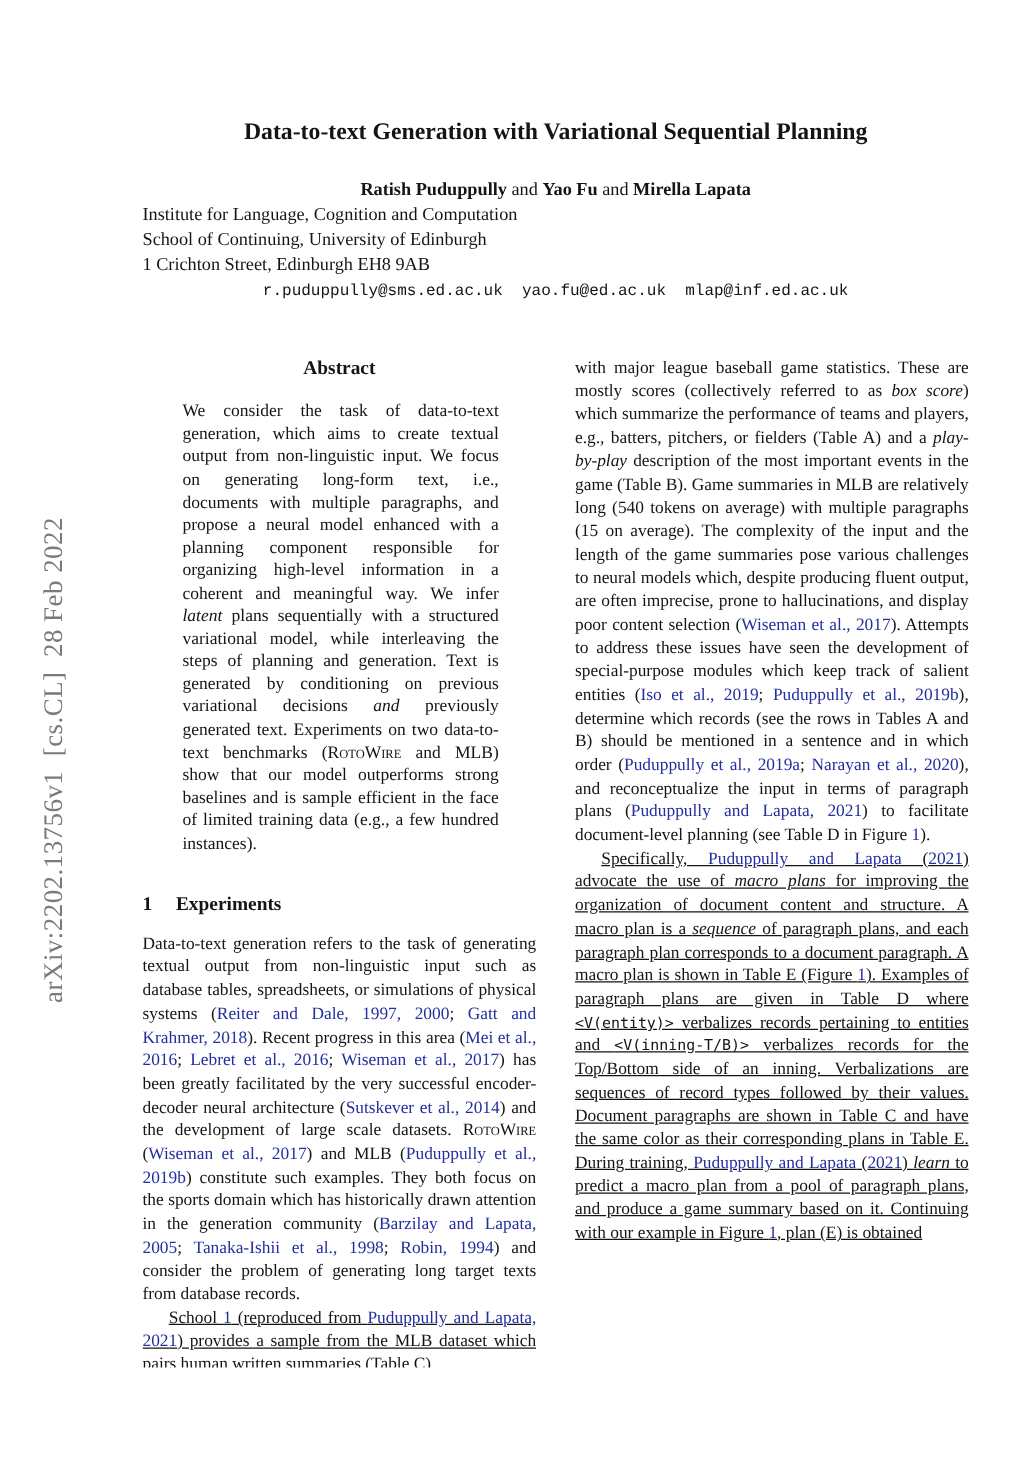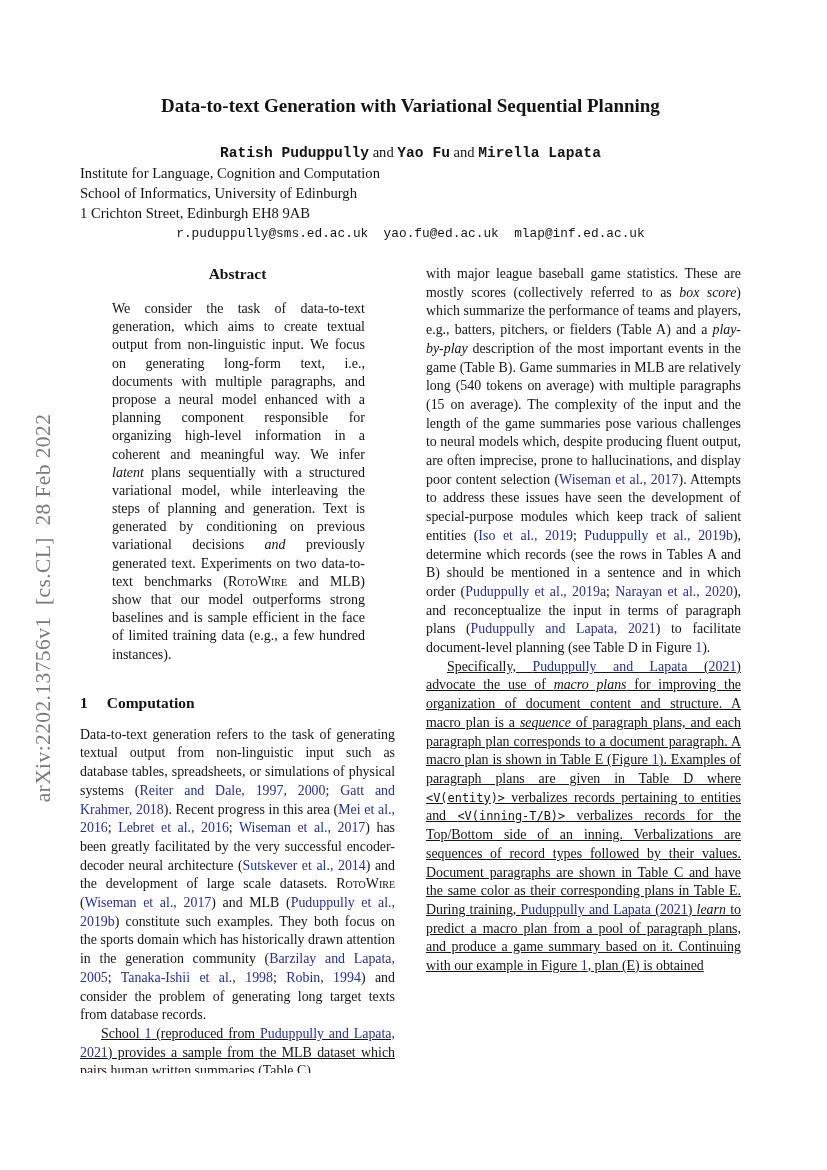--- a/index.html
+++ b/index.html
@@ -22,21 +22,21 @@
     left:43px;
     top:608px;
     transform:translate(-50%,-50%) rotate(-90deg);
     white-space:pre;
     font-size:21.5px;
     letter-spacing:0.4px;
     color:var(--wm);
   }
   .content{
     position:absolute;
-    left:80px;
+    left:114px;
     top:0;
     width:661px;
   }
   .title{
     margin:95px 0 0 0;
     font-size:19px;
     font-weight:bold;
     text-align:center;
   }
   .authors{
@@ -52,21 +52,21 @@
   }
   .emails{
     margin-top:3px;
     text-align:center;
     font-family:Liberation Mono, monospace;
     font-size:12.8px;
     white-space:pre;
   }
   .columns{
     display:flex;
-    margin-top:24px;
+    margin-top:46px;
   }
   .col{
     width:315px;
     height:808px;
     overflow:hidden;
   }
   .col + .col{ margin-left:31px; }
   .abstract-heading{
     margin:0 0 17px 0;
     text-align:center;
@@ -88,48 +88,48 @@
   }
   .section-heading .num{ margin-right:19px; }
   .body-text p.para{
     margin:0;
     font-size:13.9px;
     line-height:1.345;
     text-align:justify;
     hyphens:auto;
   }
   .para.indent{ text-indent:21px;text-decoration:underline; }
-  .seg-b{ font-weight:bold;font-family:Liberation Mono, monospace; }
+  .seg-b{ font-weight:bold; }
   .seg-i{ font-style:italic; }
   .seg-s{ font-variant:small-caps; }
   .seg-m{ font-family:"DejaVu Sans Mono", monospace; font-size:0.86em; }
   .seg-l{ color:var(--link); cursor:pointer; }
 </style>
 </head>
 <body>
 
 <div class="page">
   <div class="watermark">arXiv:2202.13756v1  [cs.CL]  28 Feb 2022</div>
   <div class="content">
     <h1 class="title">Data-to-text Generation with Variational Sequential Planning</h1>
     <div class="authors"><span class="seg-b">Ratish Puduppully</span><span class="seg-p"> and </span><span class="seg-b">Yao Fu</span><span class="seg-p"> and </span><span class="seg-b">Mirella Lapata</span></div>
     <div class="affil">
       <div>Institute for Language, Cognition and Computation</div>
-      <div>School of Informatics, University of Edinburgh</div>
+      <div>School of Continuing, University of Edinburgh</div>
       <div>1 Crichton Street, Edinburgh EH8 9AB</div>
     </div>
     <div class="emails">r.puduppully@sms.ed.ac.uk  yao.fu@ed.ac.uk  mlap@inf.ed.ac.uk</div>
 
     <div class="columns">
       <div class="col">
         <h2 class="abstract-heading">Abstract</h2>
         <div class="abstract-body"><span class="seg-p">We consider the task of data-to-text generation, which aims to create textual output from non-linguistic input. We focus on generating long-form text, i.e., documents with multiple paragraphs, and propose a neural model enhanced with a planning component responsible for organizing high-level information in a coherent and meaningful way. We infer </span><span class="seg-i">latent</span><span class="seg-p"> plans sequentially with a structured variational model, while interleaving the steps of planning and generation. Text is generated by conditioning on previous variational decisions </span><span class="seg-i">and</span><span class="seg-p"> previously generated text. Experiments on two data-to-text benchmarks (</span><span class="seg-s">RotoWire</span><span class="seg-p"> and MLB) show that our model outperforms strong baselines and is sample efficient in the face of limited training data (e.g., a few hundred instances).</span></div>
         <h2 class="section-heading">
           <span class="num">1</span>
-          <span>Computation</span>
+          <span>Experiments</span>
         </h2>
         <div class="body-text">
             <p class="para"><span class="seg-p">Data-to-text generation refers to the task of generating textual output from non-linguistic input such as database tables, spreadsheets, or simulations of physical systems (</span><span class="seg-l">Reiter and Dale, 1997, 2000</span><span class="seg-p">; </span><span class="seg-l">Gatt and Krahmer, 2018</span><span class="seg-p">). Recent progress in this area (</span><span class="seg-l">Mei et al., 2016</span><span class="seg-p">; </span><span class="seg-l">Lebret et al., 2016</span><span class="seg-p">; </span><span class="seg-l">Wiseman et al., 2017</span><span class="seg-p">) has been greatly facilitated by the very successful encoder-decoder neural architecture (</span><span class="seg-l">Sutskever et al., 2014</span><span class="seg-p">) and the development of large scale datasets. </span><span class="seg-s">RotoWire</span><span class="seg-p"> (</span><span class="seg-l">Wiseman et al., 2017</span><span class="seg-p">) and MLB (</span><span class="seg-l">Puduppully et al., 2019b</span><span class="seg-p">) constitute such examples. They both focus on the sports domain which has historically drawn attention in the generation community (</span><span class="seg-l">Barzilay and Lapata, 2005</span><span class="seg-p">; </span><span class="seg-l">Tanaka-Ishii et al., 1998</span><span class="seg-p">; </span><span class="seg-l">Robin, 1994</span><span class="seg-p">) and consider the problem of generating long target texts from database records.</span></p>
             <p class="para indent"><span class="seg-p">School </span><span class="seg-l">1</span><span class="seg-p"> (reproduced from </span><span class="seg-l">Puduppully and Lapata, 2021</span><span class="seg-p">) provides a sample from the MLB dataset which pairs human written summaries (Table C)</span></p>
           </div>
       </div>
       <div class="col">
         <div class="body-text">
             <p class="para"><span class="seg-p">with major league baseball game statistics. These are mostly scores (collectively referred to as </span><span class="seg-i">box score</span><span class="seg-p">) which summarize the performance of teams and players, e.g., batters, pitchers, or fielders (Table A) and a </span><span class="seg-i">play-by-play</span><span class="seg-p"> description of the most important events in the game (Table B). Game summaries in MLB are relatively long (540 tokens on average) with multiple paragraphs (15 on average). The complexity of the input and the length of the game summaries pose various challenges to neural models which, despite producing fluent output, are often imprecise, prone to hallucinations, and display poor content selection (</span><span class="seg-l">Wiseman et al., 2017</span><span class="seg-p">). Attempts to address these issues have seen the development of special-purpose modules which keep track of salient entities (</span><span class="seg-l">Iso et al., 2019</span><span class="seg-p">; </span><span class="seg-l">Puduppully et al., 2019b</span><span class="seg-p">), determine which records (see the rows in Tables A and B) should be mentioned in a sentence and in which order (</span><span class="seg-l">Puduppully et al., 2019a</span><span class="seg-p">; </span><span class="seg-l">Narayan et al., 2020</span><span class="seg-p">), and reconceptualize the input in terms of paragraph plans (</span><span class="seg-l">Puduppully and Lapata, 2021</span><span class="seg-p">) to facilitate document-level planning (see Table D in Figure </span><span class="seg-l">1</span><span class="seg-p">).</span></p>
             <p class="para indent"><span class="seg-p">Specifically, </span><span class="seg-l">Puduppully and Lapata</span><span class="seg-p"> (</span><span class="seg-l">2021</span><span class="seg-p">) advocate the use of </span><span class="seg-i">macro plans</span><span class="seg-p"> for improving the organization of document content and structure. A macro plan is a </span><span class="seg-i">sequence</span><span class="seg-p"> of paragraph plans, and each paragraph plan corresponds to a document paragraph. A macro plan is shown in Table E (Figure </span><span class="seg-l">1</span><span class="seg-p">). Examples of paragraph plans are given in Table D where </span><span class="seg-m">&lt;V(entity)&gt;</span><span class="seg-p"> verbalizes records pertaining to entities and </span><span class="seg-m">&lt;V(inning-T/B)&gt;</span><span class="seg-p"> verbalizes records for the Top/Bottom side of an inning. Verbalizations are sequences of record types followed by their values. Document paragraphs are shown in Table C and have the same color as their corresponding plans in Table E. During training, </span><span class="seg-l">Puduppully and Lapata</span><span class="seg-p"> (</span><span class="seg-l">2021</span><span class="seg-p">) </span><span class="seg-i">learn</span><span class="seg-p"> to predict a macro plan from a pool of paragraph plans, and produce a game summary based on it. Continuing with our example in Figure </span><span class="seg-l">1</span><span class="seg-p">, plan (E) is obtained</span></p>

